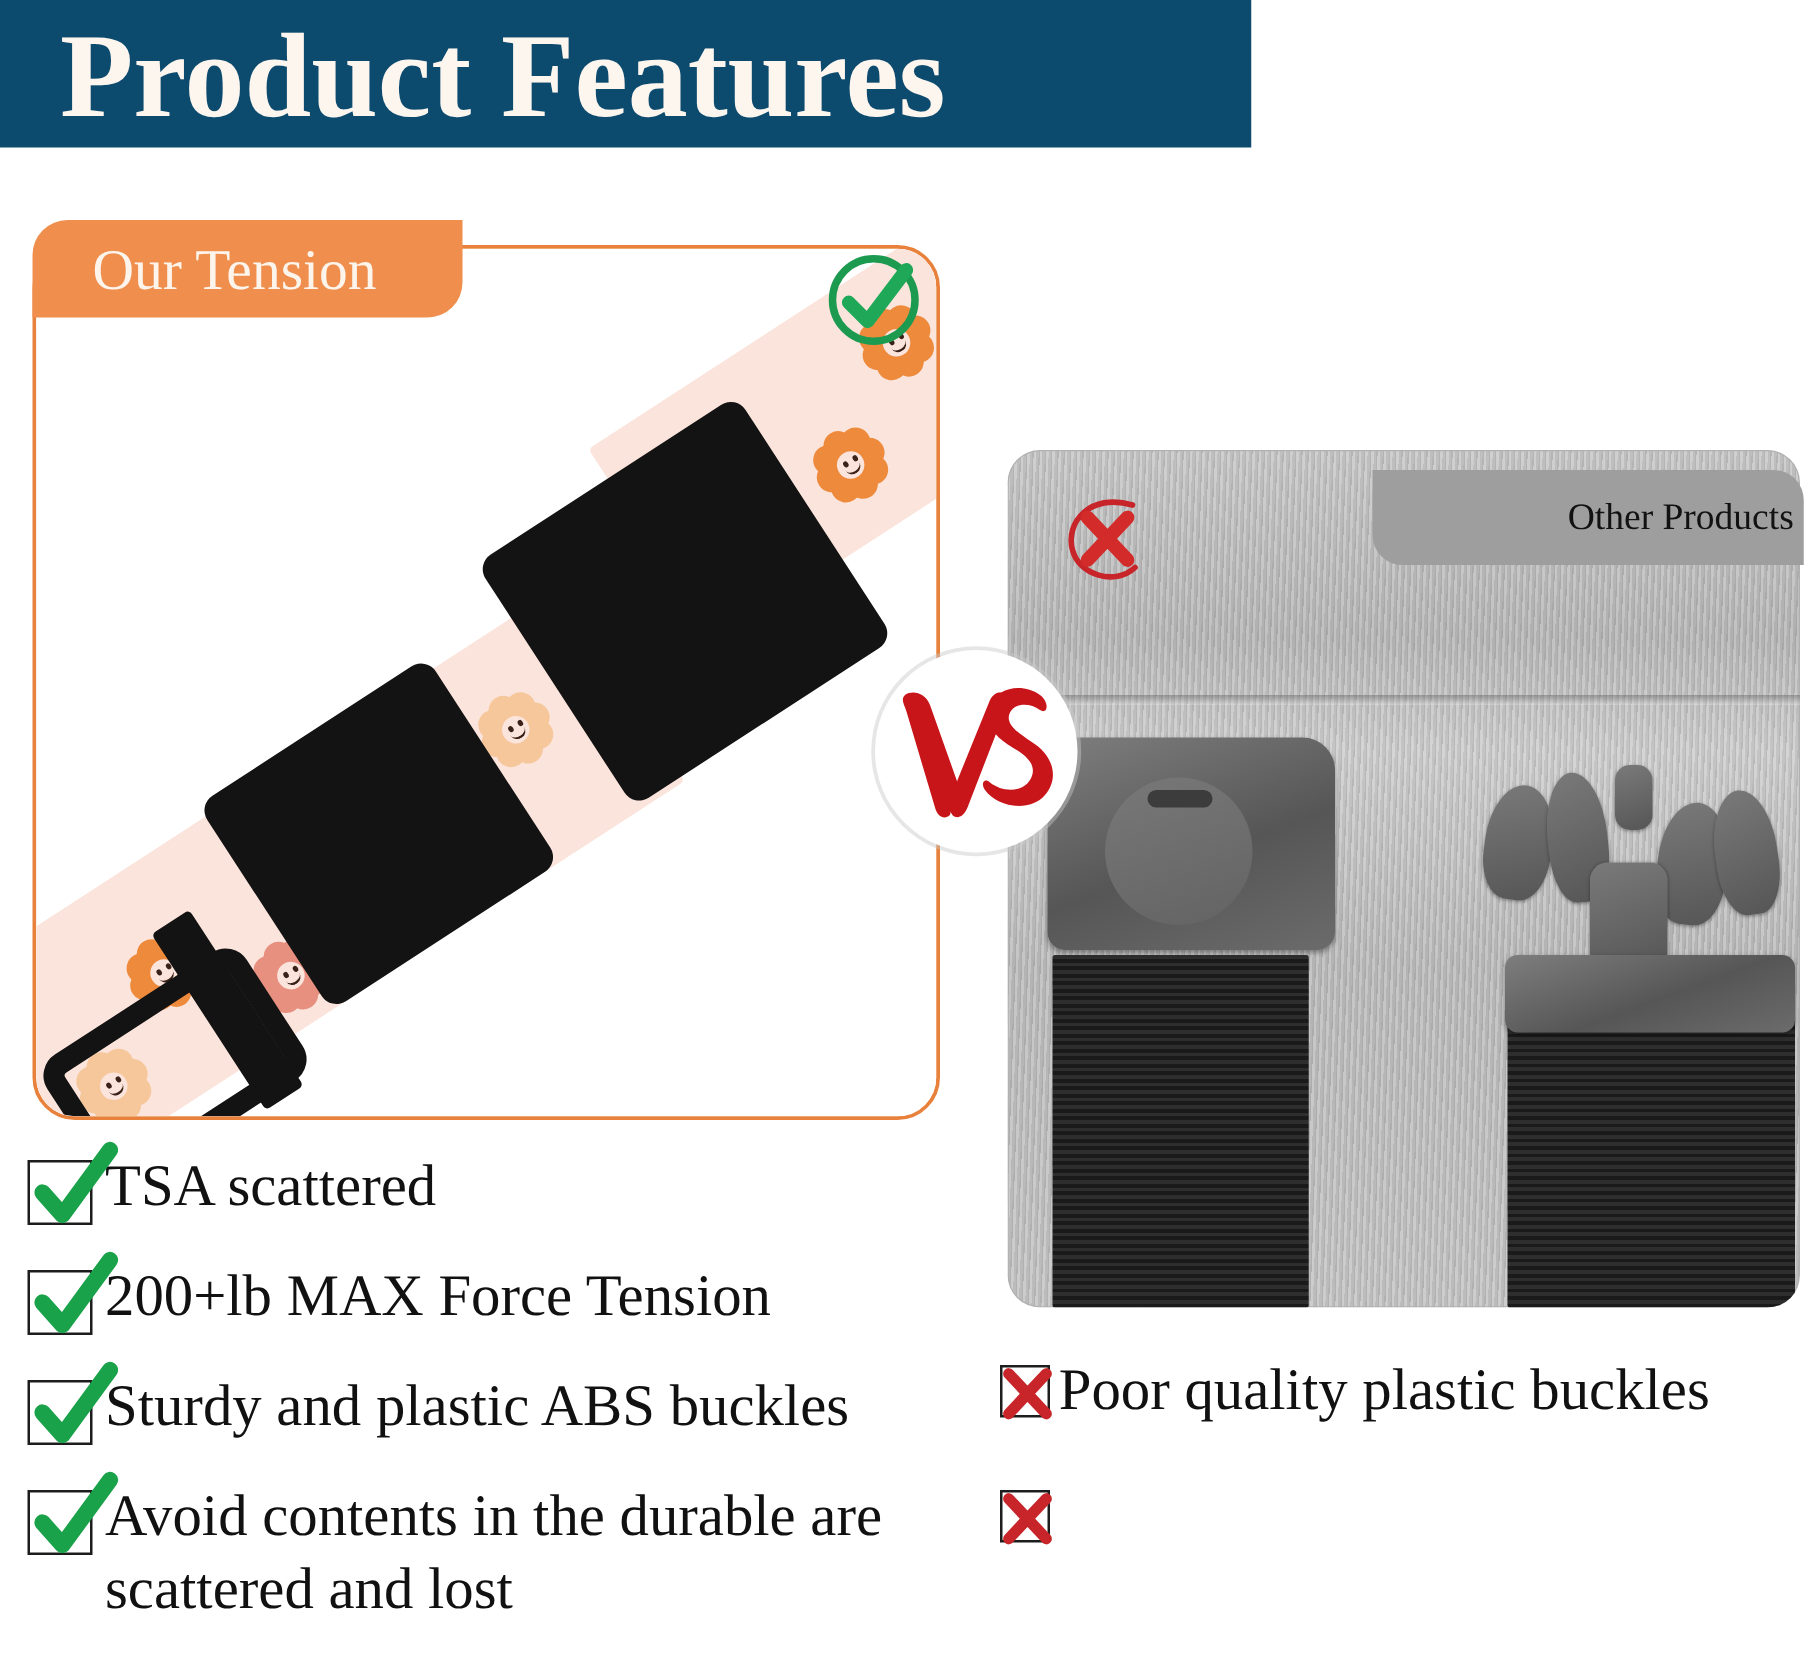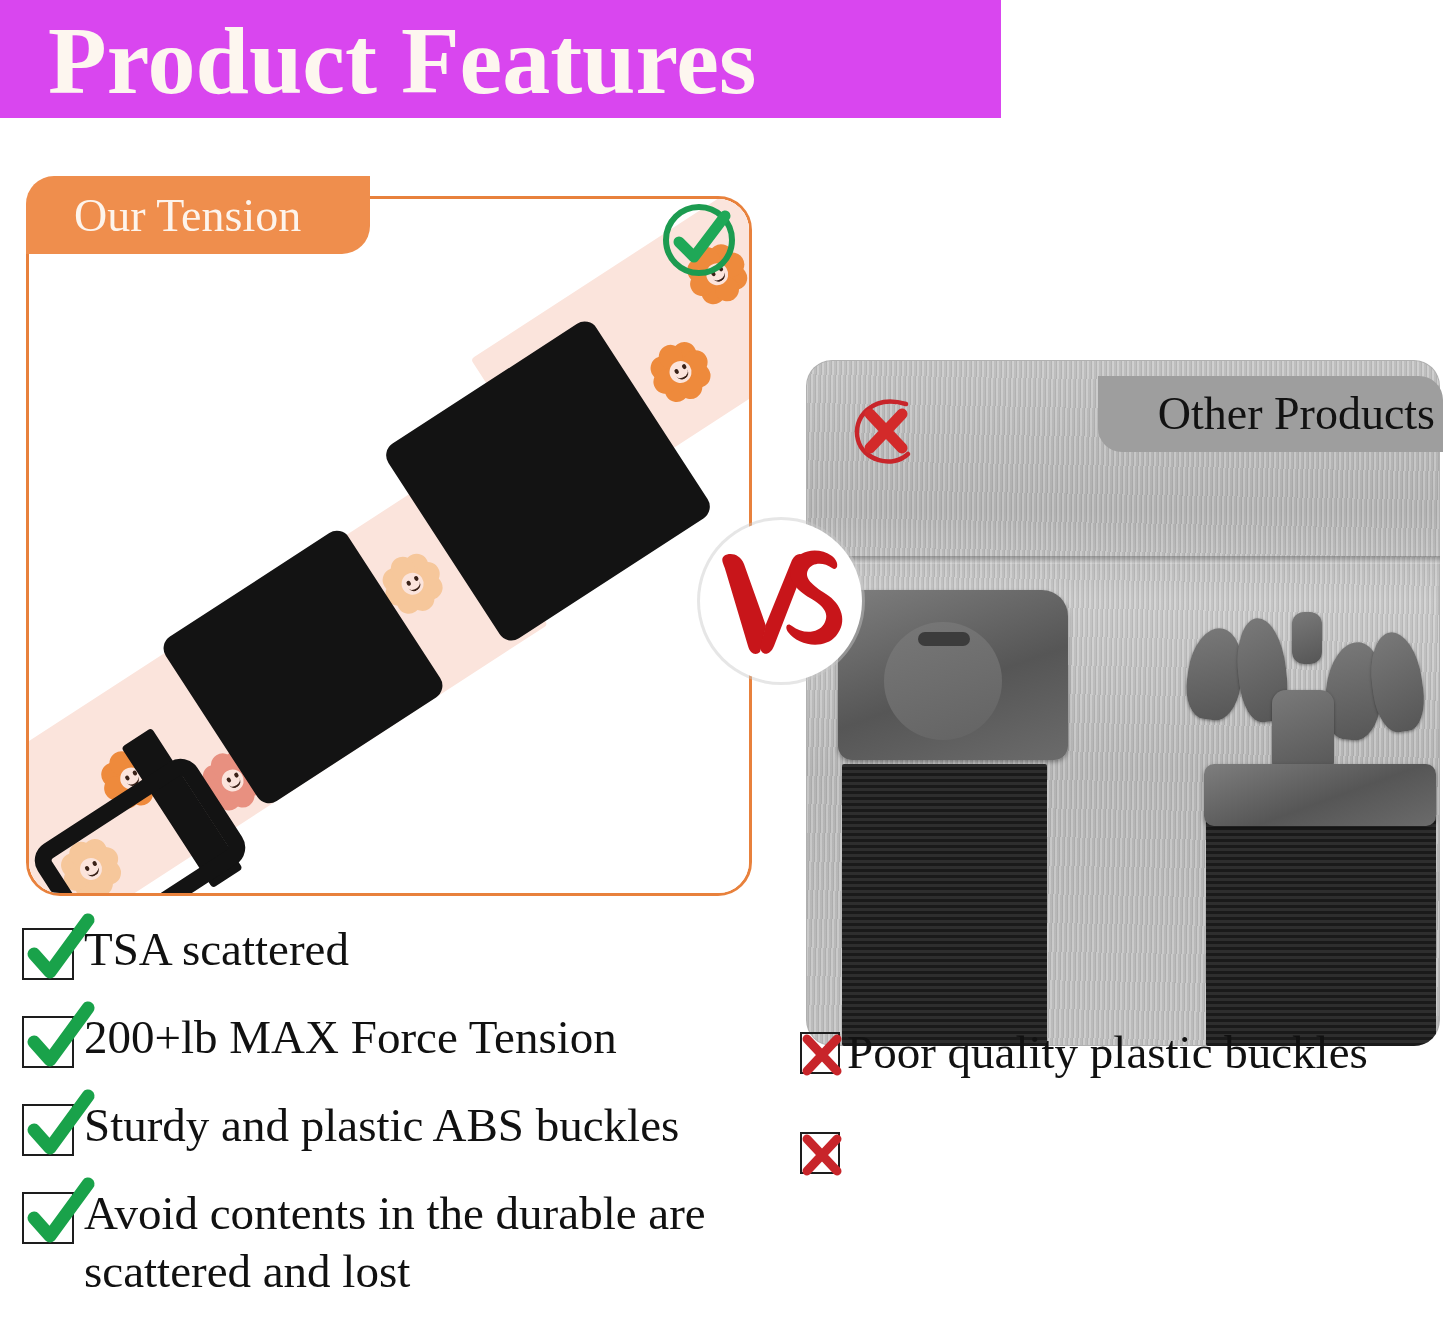--- a/index.html
+++ b/index.html
@@ -15,21 +15,21 @@
     font-family: "Liberation Serif", serif;
   }
 
   
   #header-banner {
     position: absolute;
     left: 0;
     top: 0;
     width: 1001px;
     height: 118px;
-    background: #d946ef;
+    background: #0c4a6e;
   }
   #header-title {
     position: absolute;
     left: 48px;
     top: 6px;
     font-size: 96px;
     line-height: 110px;
     font-weight: bold;
     color: #fdf6ef;
     letter-spacing: 0px;
@@ -305,21 +305,21 @@
     top: 376px;
     width: 345px;
     height: 76px;
     background: #9e9e9e;
     border-radius: 0 24px 0 24px;
   }
   #other-products-label {
     position: absolute;
     right: 8px;
     top: 10px;
-    font-size: 46px;
+    font-size: 30px;
     line-height: 56px;
     color: #121212;
     white-space: nowrap;
     margin-left: 40px;
   }
 
   
   #other-x-badge {
     position: absolute;
     left: 846px;
@@ -377,21 +377,21 @@
   }
   .pro-text {
     font-size: 47px;
     line-height: 58px;
     color: #111111;
   }
 
   #cons-list {
     position: absolute;
     left: 800px;
-    top: 1023px;
+    top: 1083px;
     width: 640px;
   }
   .con-item {
     position: relative;
     display: flex;
     align-items: flex-start;
     margin-bottom: 42px;
   }
   .x-box {
     position: relative;

